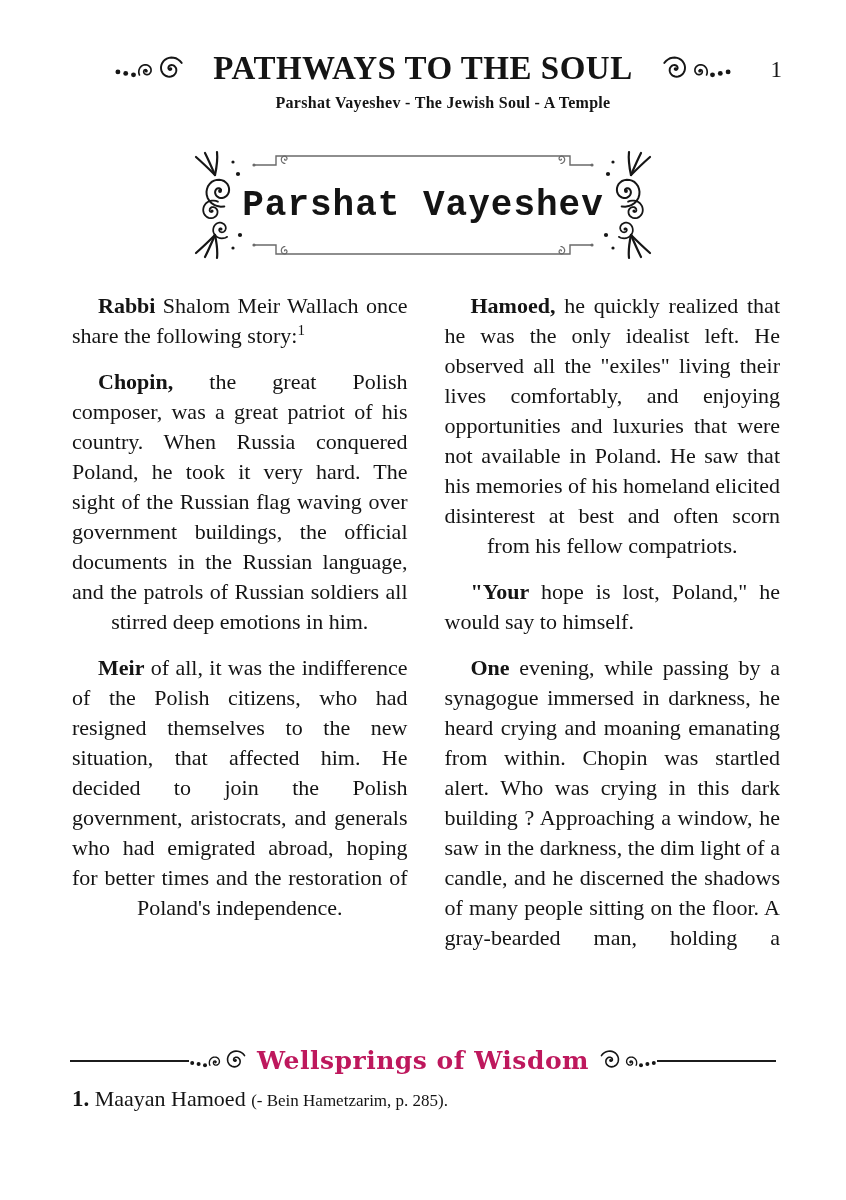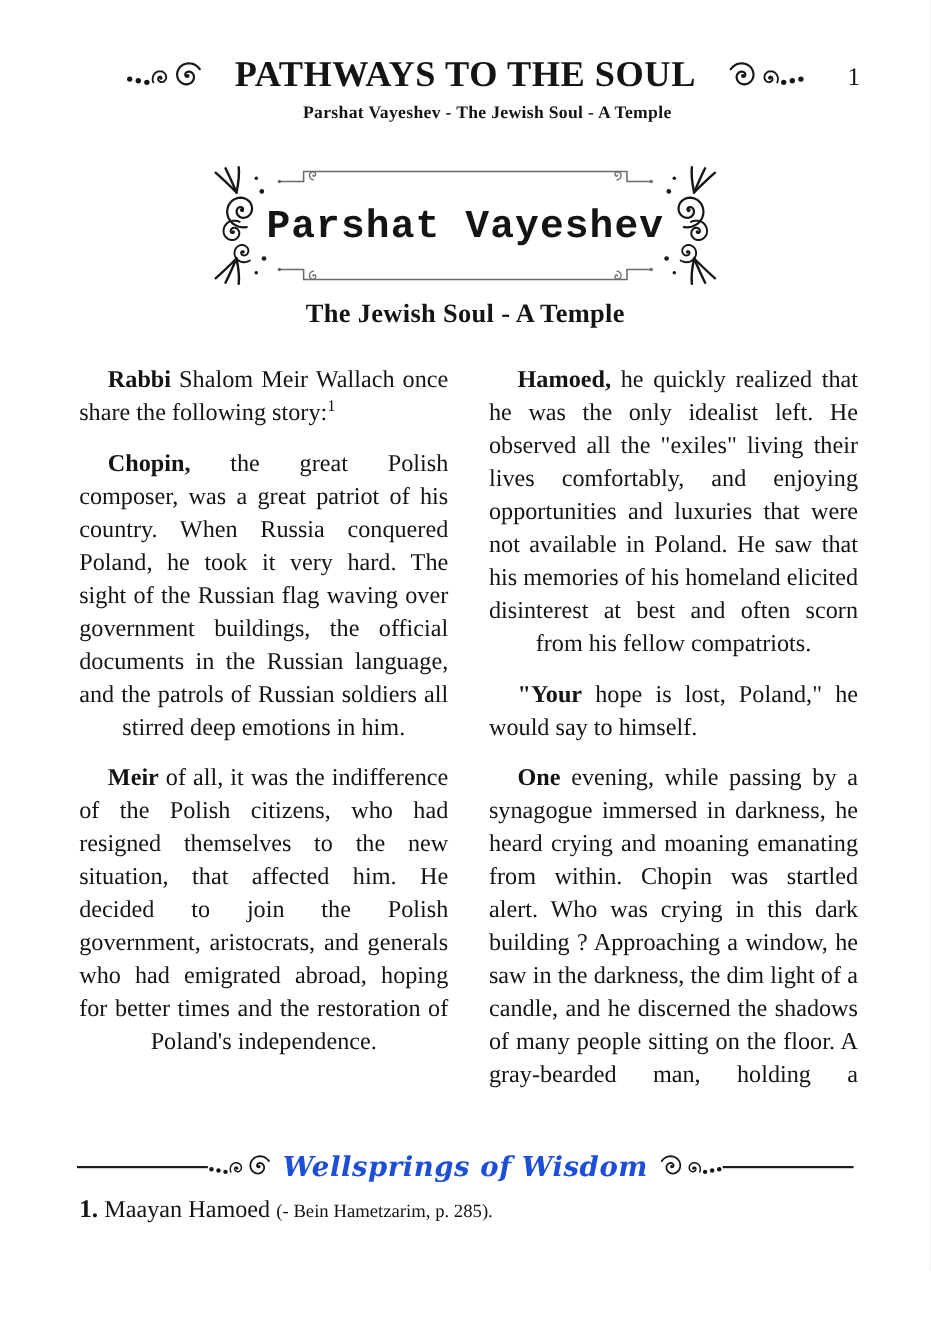--- a/index.html
+++ b/index.html
@@ -67,22 +67,22 @@
   .lj{text-align-last:justify;}
   
   .footer-banner{
     position:absolute;top:1046px;left:70px;right:70px;
     display:flex;align-items:center;
   }
   .rule{flex:1;height:2px;background:#1c1c1c;}
   .banner-text{
     margin:0 4px;white-space:nowrap;
     font-family:"DejaVu Serif", serif;
-    font-style:italic;font-weight:700;
-    font-size:25px;letter-spacing:.5px;color:#1d4ed8;
+    font-weight:700;
+    font-size:25px;letter-spacing:.5px;color:#be185d;
   }
   .flourish{width:78px;height:30px;flex:none;}
   .flourish.sm{width:64px;height:25px;}
   .mir{transform:scaleX(-1);}
   .footnote{
     position:absolute;top:1086px;left:72px;right:77px;
     font-size:22px;
   }
   .footnote b{font-size:23px;}
   .footnote .fn-detail{font-size:17px;}
@@ -165,21 +165,20 @@
     <svg class="frameline bottom" viewBox="0 0 342 22">
         <path d="M2,17 h22 v-9 h294 v9 h22" fill="none" stroke="#6a6a6a" stroke-width="1.4" stroke-linecap="round"></path>
         <path d="M32.9 15.5 L32.2 15.3 L31.5 15.1 L31.0 14.7 L30.5 14.3 L30.0 13.8 L29.7 13.2 L29.5 12.7 L29.4 12.1 L29.3 11.5 L29.4 10.9 L29.5 10.3 L29.7 9.8 L30.0 9.4 L30.4 9.0 L30.8 8.7 L31.2 8.4 L31.7 8.3 L32.2 8.2 L32.6 8.2 L33.1 8.2 L33.5 8.4 L33.9 8.6 L34.2 8.8 L34.5 9.1 L34.7 9.4 L34.8 9.7 L34.9 10.1 L35.0 10.4 L35.0 10.7 L34.9 11.1 L34.8 11.3 L34.6 11.6 L34.4 11.8 L34.2 11.9 L34.0 12.1 L33.8 12.1 L33.5 12.2 L33.3 12.1 L33.1 12.1 L33.0 12.0 L32.8 11.9 L32.7 11.8 L32.6 11.7 L32.6 11.5 L32.6 11.4 L32.6 11.3 L32.6 11.2 L32.7 11.1 " fill="none" stroke="#6a6a6a" stroke-width="1.2" stroke-linecap="round"></path>
         <path d="M308.9 15.5 L309.6 15.4 L310.2 15.2 L310.8 14.8 L311.3 14.4 L311.8 14.0 L312.1 13.4 L312.4 12.9 L312.6 12.3 L312.7 11.7 L312.6 11.1 L312.5 10.5 L312.3 10.0 L312.0 9.6 L311.7 9.2 L311.3 8.8 L310.9 8.5 L310.4 8.4 L310.0 8.2 L309.5 8.2 L309.1 8.2 L308.7 8.4 L308.3 8.5 L307.9 8.7 L307.6 9.0 L307.4 9.3 L307.2 9.6 L307.1 10.0 L307.1 10.3 L307.1 10.6 L307.1 10.9 L307.2 11.2 L307.4 11.5 L307.5 11.7 L307.7 11.9 L307.9 12.0 L308.2 12.1 L308.4 12.1 L308.6 12.1 L308.8 12.1 L309.0 12.0 L309.1 11.9 L309.2 11.8 L309.3 11.7 L309.4 11.5 L309.4 11.4 L309.4 11.3 L309.4 11.2 L309.3 11.1 " fill="none" stroke="#6a6a6a" stroke-width="1.2" stroke-linecap="round"></path>
         <circle cx="2" cy="17" r="1.6" fill="#6a6a6a"></circle>
         <circle cx="340" cy="17" r="1.6" fill="#6a6a6a"></circle>
       </svg>
     <div class="plaque-title">Parshat Vayeshev</div>
   </div>
 
-  <h2 class="section-heading">The Jewish Soul - A Temple</h2>
 
   <div class="columns">
     <div class="col">
       <p class="para ll"><b class="lead">Rabbi</b><span> Shalom Meir Wallach once share the following story:</span><sup>1</sup></p>
       <p class="para lc"><b class="lead">Chopin,</b><span> the great Polish composer, was a great patriot of his country. When Russia conquered Poland, he took it very hard. The sight of the Russian flag waving over government buildings, the official documents in the Russian language, and the patrols of Russian soldiers all stirred deep emotions in him.</span></p>
       <p class="para lc"><b class="lead">Meir</b><span> of all, it was the indifference of the Polish citizens, who had resigned themselves to the new situation, that affected him. He decided to join the Polish government, aristocrats, and generals who had emigrated abroad, hoping for better times and the restoration of Poland's independence.</span></p>
     </div>
     <div class="col">
       <p class="para lc"><b class="lead">Hamoed,</b><span> he quickly realized that he was the only idealist left. He observed all the "exiles" living their lives comfortably, and enjoying opportunities and luxuries that were not available in Poland. He saw that his memories of his homeland elicited disinterest at best and often scorn from his fellow compatriots.</span></p>
       <p class="para ll"><b class="lead">"Your</b><span> hope is lost, Poland," he would say to himself.</span></p>

